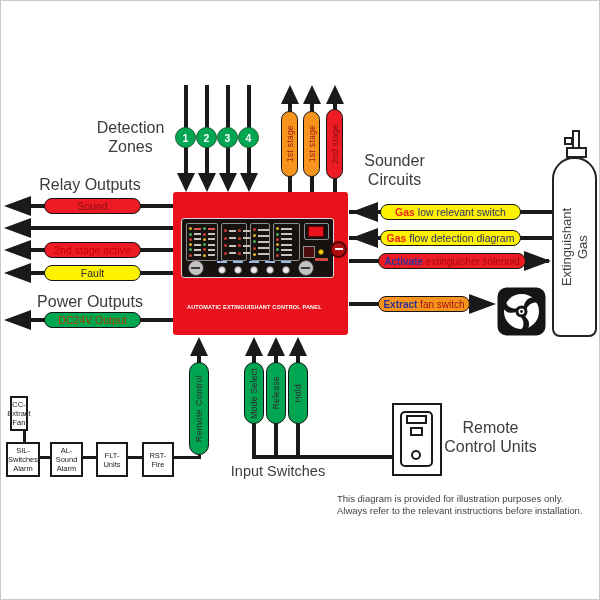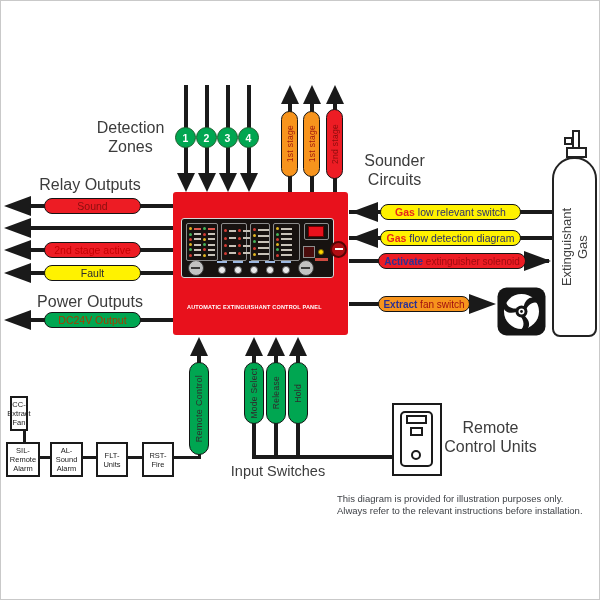--- a/index.html
+++ b/index.html
@@ -319,21 +319,21 @@
   </div>
   <div class="keyhole"></div>
 
   <div class="vline vthin" style="left:23px;top:428px;height:16px;"></div>
   <div class="hline thin" style="left:38px;top:456px;width:163px;"></div>
   <div class="vline vthin" style="left:198px;top:452px;height:7px;"></div>
   <div class="cbox" style="left:10px;top:396px;width:18px;height:35px;">CC-
 Extract
 Fan</div>
   <div class="cbox" style="left:6px;top:442px;width:34px;height:35px;">SIL-
-Remote
+Switches
 Alarm</div>
   <div class="cbox" style="left:50px;top:442px;width:33px;height:35px;">AL-
 Sound
 Alarm</div>
   <div class="cbox" style="left:96px;top:442px;width:32px;height:35px;">FLT-
 Units</div>
   <div class="cbox" style="left:142px;top:442px;width:32px;height:35px;">RST-
 Fire</div>
 
   <div class="vline" style="left:197px;top:350px;height:14px;"></div>

